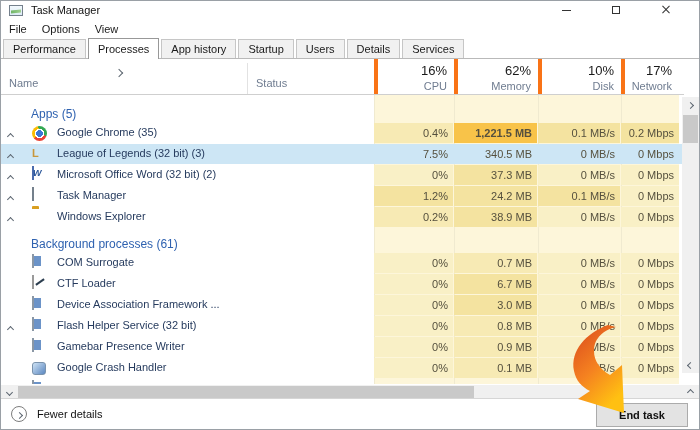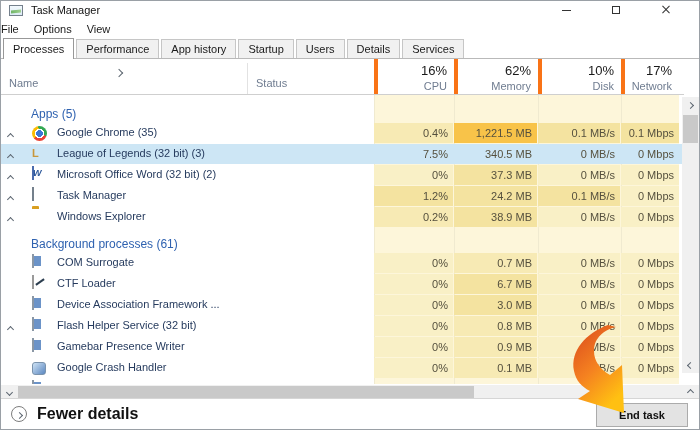--- a/index.html
+++ b/index.html
@@ -16,21 +16,21 @@
   .title-text{ margin-left:8px; color:#111; }
   .win-controls{ margin-left:auto; display:flex; margin-right:8px; }
   .wc{ width:50px; height:18px; display:flex; align-items:center; justify-content:center; position:relative; }
   .wc-min i{ display:block; width:9px; height:1px; background:#333; }
   .wc-max i{ display:block; width:8px; height:8px; border:1px solid #333; }
   .wc-close{ width:50px; }
   .wc-close i{ position:relative; display:block; width:10px; height:10px; }
   .wc-close i::before,.wc-close i::after{ content:""; position:absolute; left:0; top:4px; width:10px; height:1px; background:#333; }
   .wc-close i::before{ transform:rotate(45deg); } .wc-close i::after{ transform:rotate(-45deg); }
   
-  .menubar{ position:absolute; top:18px; left:0; right:0; height:19px; display:flex; align-items:center; }
+  .menubar{ position:absolute; top:18px; left:0; right:0; height:19px; display:flex; align-items:center; padding-left:8px; }
   .menu-item{ margin-right:15px; color:#1a1a1a; cursor:default; }
   
   .tabstrip{ position:absolute; top:37px; left:0; right:0; height:21px; display:flex; align-items:flex-end; padding-left:2px; border-bottom:1px solid #b9b9b9; }
   .tab{ height:19px; line-height:18px; padding:0 9px; background:#f1f1f1; border:1px solid #c6c6c6; border-bottom:none; margin-right:2px; white-space:nowrap; }
   .tab.active{ background:#fff; border-color:#989898; height:21px; line-height:20px; margin-bottom:-1px; z-index:2; }
   
   .cv{ display:inline-block; width:6px; height:6px; border-left:1px solid #5c6670; border-bottom:1px solid #5c6670; }
   .cv.up{ transform:rotate(-135deg); } .cv.down{ transform:rotate(45deg); }
   .cv.right{ transform:rotate(135deg); } .cv.left{ transform:rotate(-45deg); }
   .cv.small{ width:5px; height:5px; }
@@ -51,21 +51,21 @@
   .sechead{ position:relative; height:18px; line-height:18px; padding-left:30px; color:var(--section); font-size:12px; }
   .sechead.second{ margin-top:4px; height:22px; line-height:26px; }
   .prow{ position:relative; height:20px; margin-bottom:1px; }
   .prow.selected{ background:var(--sel); }
   .pchev{ position:absolute; left:7px; top:6px; }
   .picon{ position:absolute; left:31px; top:2px; width:16px; height:16px; }
   .pname{ position:absolute; left:56px; top:3px; color:#263b5e; white-space:nowrap; }
   .cell{ position:absolute; top:0; height:20px; line-height:20px; text-align:right; padding-right:5px; color:#55503e; }
   .cell.c0{ left:373px; width:79px; } .cell.c1{ left:453px; width:83px; }
   .cell.c2{ left:537px; width:82px; } .cell.c3{ left:620px; width:58px; }
-  .h0{ background:var(--h0); } .h1{ background:var(--h1); } .h2{ background:var(--h2); } .h4{ background:var(--h4); }
+  .h0{ background:var(--h0); } .h1{ background:var(--h1); } .h2{ background:var(--h2); } .h4{ background:var(--h4);font-weight:bold; }
   .prow.selected .cell{ background:transparent;text-align:right; }
   
   .ic-chrome{ width:15px; height:15px; border-radius:50%; margin-top:1px;
     background:
       radial-gradient(circle at 50% 50%, #3b76d4 0 3.2px, #fff 3.4px 4.8px, rgba(0,0,0,0) 5px),
       conic-gradient(from 110deg, #ea4335 0 120deg, #fbbc05 120deg 240deg, #34a853 240deg 360deg); }
   .ic-league-of-legends{ width:15px; height:15px; background:#15192a; border-radius:2px; position:relative; margin-top:1px; }
   .ic-league-of-legends::after{ content:"L"; position:absolute; left:0; right:0; top:1px; text-align:center;
     color:#c8963c; font-weight:bold; font-size:11px; line-height:13px; }
   .ic-word{ width:15px; height:14px; background:#fff; border:1px solid #4a6cae; position:relative; margin-top:2px; }
@@ -90,21 +90,21 @@
   .vthumb{ position:absolute; left:1px; right:1px; top:18px; height:28px; background:#c9c9c9; }
   .hscroll{ position:absolute; top:384px; left:0; right:0; height:15px; background:#f0f0f0; }
   .harrow{ position:absolute; top:0; width:17px; height:15px; display:flex; align-items:center; justify-content:center; }
   .harrow.left{ left:0; } .harrow.right{ right:0; }
   .hthumb{ position:absolute; left:17px; width:456px; top:1px; bottom:1px; background:#c9c9c9; }
   
   .bottombar{ position:absolute; left:0; right:0; bottom:0; height:31px; border-top:1px solid #d6d6d6; background:#fff; display:flex; align-items:center; }
   .fewer{ display:flex; align-items:center; margin-left:10px; }
   .fd-circle{ width:16px; height:16px; border:1px solid #7d7d7d; border-radius:50%; display:flex; align-items:center; justify-content:center; }
   .fd-circle .cv{ margin-top:2px; }
-  .fd-label{ margin-left:10px; color:#111; font-weight:bold; font-size:16px; }
+  .fd-label{ margin-left:10px; color:#111; font-weight:normal; font-size:11px; }
   .endtask{ position:absolute; right:11px; top:4px; width:92px; height:24px; background:#e3e3e3; border:1px solid #ababab;
     font-family:"Liberation Sans", sans-serif; font-size:11px; font-weight:bold; color:#111; text-align:center; line-height:22px; }
   
   .note-arrow{ position:absolute; left:563px; top:324px; width:80px; height:90px; z-index:10; pointer-events:none; }
 </style>
 </head>
 <body>
 
 <div class="window" style="--band: #fdf6da; --h0: #f9f0c6; --h1: #f7eab4; --h2: #f4e3a0; --h3: #f6d87e; --h4: #f8c349; --sel: #cde6f5; --section: #2f62b0;">
 
@@ -124,22 +124,22 @@
     </span>
   </div>
 
   <div class="menubar">
       <span class="menu-item">File</span>
       <span class="menu-item">Options</span>
       <span class="menu-item">View</span>
     </div>
 
   <div class="tabstrip">
+      <span class="tab">Performance</span>
       <span class="tab active">Processes</span>
-      <span class="tab">Performance</span>
       <span class="tab">App history</span>
       <span class="tab">Startup</span>
       <span class="tab">Users</span>
       <span class="tab">Details</span>
       <span class="tab">Services</span>
     </div>
 
   <div class="thead">
     <span class="sort-ind"><span class="cv up"></span></span>
     <span class="name-h">Name</span>
@@ -170,21 +170,21 @@
     <div class="colbg x3"></div>
     <div class="rowstack">
         <div class="sechead">Apps (5)</div>
         <div class="prow">
           <span class="pchev"><span class="cv right small"></span></span>
           <span class="picon ic-chrome"></span>
           <span class="pname">Google Chrome (35)</span>
           <div class="cell c0 h1">0.4%</div>
           <div class="cell c1 h4">1,221.5 MB</div>
           <div class="cell c2 h2">0.1 MB/s</div>
-          <div class="cell c3 h2">0.1 Mbps</div>
+          <div class="cell c3 h2">0.2 Mbps</div>
         </div>
         <div class="prow selected"><span class="pchev"><span class="cv right small"></span></span><span class="picon ic-league-of-legends"></span><span class="pname">League of Legends (32 bit) (3)</span><div class="cell c0 h0">7.5%</div><div class="cell c1 h0">340.5 MB</div><div class="cell c2 h0">0 MB/s</div><div class="cell c3 h0">0 Mbps</div></div>
         <div class="prow"><span class="pchev"><span class="cv right small"></span></span><span class="picon ic-word"></span><span class="pname">Microsoft Office Word (32 bit) (2)</span><div class="cell c0 h0">0%</div><div class="cell c1 h2">37.3 MB</div><div class="cell c2 h0">0 MB/s</div><div class="cell c3 h0">0 Mbps</div></div>
         <div class="prow"><span class="pchev"><span class="cv right small"></span></span><span class="picon ic-task-manager"></span><span class="pname">Task Manager</span><div class="cell c0 h2">1.2%</div><div class="cell c1 h2">24.2 MB</div><div class="cell c2 h2">0.1 MB/s</div><div class="cell c3 h0">0 Mbps</div></div>
         <div class="prow"><span class="pchev"><span class="cv right small"></span></span><span class="picon ic-explorer"></span><span class="pname">Windows Explorer</span><div class="cell c0 h1">0.2%</div><div class="cell c1 h2">38.9 MB</div><div class="cell c2 h0">0 MB/s</div><div class="cell c3 h0">0 Mbps</div></div>
         <div class="sechead second">Background processes (61)</div>
         <div class="prow"><span class="picon ic-generic-window"></span><span class="pname">COM Surrogate</span><div class="cell c0 h0">0%</div><div class="cell c1 h1">0.7 MB</div><div class="cell c2 h0">0 MB/s</div><div class="cell c3 h0">0 Mbps</div></div>
         <div class="prow"><span class="picon ic-ctf-loader"></span><span class="pname">CTF Loader</span><div class="cell c0 h0">0%</div><div class="cell c1 h2">6.7 MB</div><div class="cell c2 h0">0 MB/s</div><div class="cell c3 h0">0 Mbps</div></div>
         <div class="prow"><span class="picon ic-generic-window"></span><span class="pname">Device Association Framework ...</span><div class="cell c0 h0">0%</div><div class="cell c1 h2">3.0 MB</div><div class="cell c2 h0">0 MB/s</div><div class="cell c3 h0">0 Mbps</div></div>
         <div class="prow"><span class="pchev"><span class="cv right small"></span></span><span class="picon ic-generic-window"></span><span class="pname">Flash Helper Service (32 bit)</span><div class="cell c0 h0">0%</div><div class="cell c1 h1">0.8 MB</div><div class="cell c2 h0">0 MB/s</div><div class="cell c3 h0">0 Mbps</div></div>

